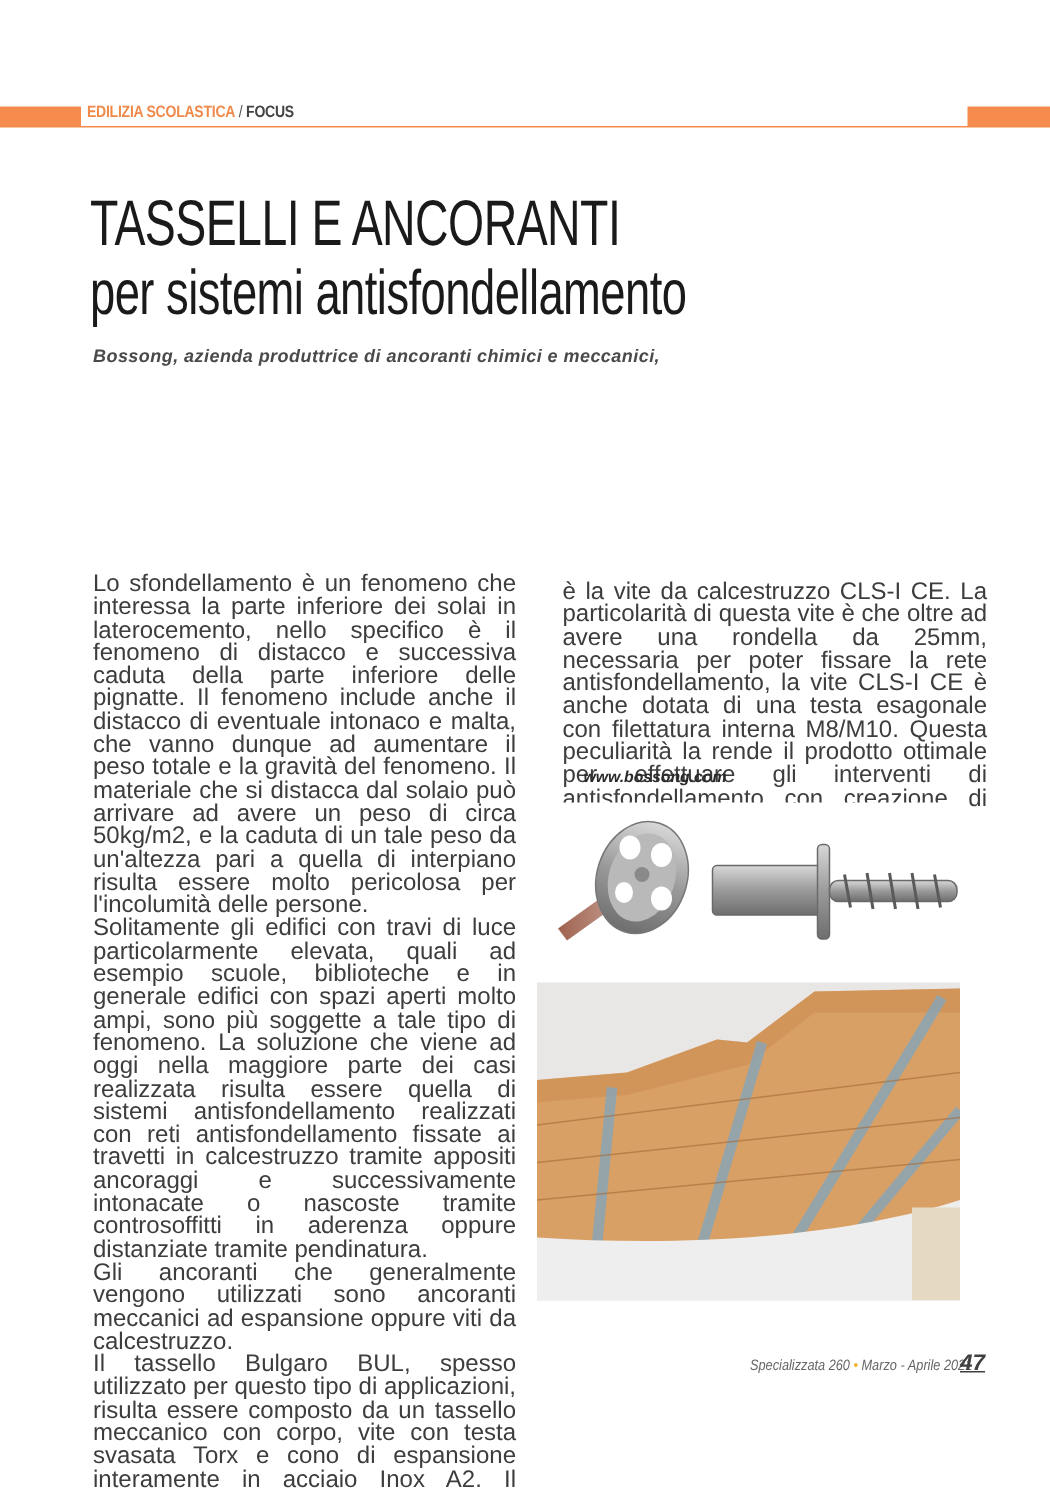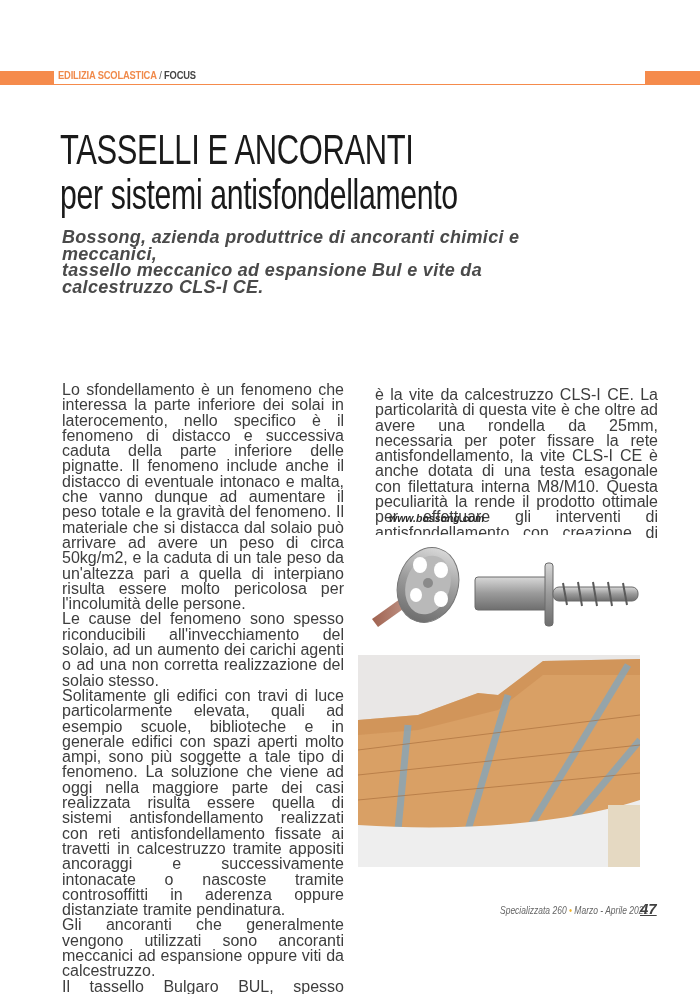--- a/index.html
+++ b/index.html
@@ -7,21 +7,21 @@
   .hdr-bar-left { position:absolute; left:0; top:71px; width:54px; height:13px; background:#f58b4c; }
   .hdr-bar-right { position:absolute; left:645px; top:71px; width:55px; height:13px; background:#f58b4c; }
   .hdr-line { position:absolute; left:0; top:84px; width:700px; height:1px; background:#f58b4c; }
   .section { position:absolute; left:58px; top:69px; font-family:"Liberation Sans Narrow","Liberation Sans",sans-serif; font-size:11px; font-weight:bold; letter-spacing:-0.2px; transform:scaleX(0.85); transform-origin:left top; }
   .section .cat { color:#f08a4b; }
   .section .sep { color:#555; font-weight:normal; }
   .section .sub { color:#444; }
   .title { position:absolute; left:60px; top:128px; color:#1a1a1a; font-family:"Liberation Sans", sans-serif; transform:scaleX(0.72); transform-origin:left top; line-height:1; }
   .title .l1 { font-size:43px; white-space:nowrap; letter-spacing:-0.5px; }
   .title .l2 { font-size:42px; white-space:nowrap; margin-top:3px; letter-spacing:-0.5px; }
-  .lead { position:absolute; left:62px; top:229px; width:520px; font-size:18px; font-weight:bold; font-style:italic; color:#4a4a4a; line-height:16.5px; letter-spacing:0.3px; }
+  .lead { position:absolute; left:62px; top:229px; width:520px; font-size:12px; font-weight:bold; font-style:italic; color:#4a4a4a; line-height:16.5px; letter-spacing:0.3px; }
   .col { position:absolute; font-size:16px; line-height:15.3px; color:#3d3d3d; text-align:justify; }
   .col p { margin:0; }
   .col-left { left:62px; top:382px; width:282px; }
   .col-right { left:375px; top:387px; width:283px; }
   .url { position:absolute; left:358px; top:512px; font-size:10.5px; font-weight:bold; font-style:italic; color:#2a2a2a;margin-left:31px; }
   .img-products { position:absolute; left:358px; top:535px; width:283px; height:115px; background:#fff; }
   .img-ceiling { position:absolute; left:358px; top:655px; width:282px; height:212px; overflow:hidden; background:#eceae8; }
   .footer { position:absolute; left:500px; top:905px; font-size:10px; color:#666; font-style:italic; transform:scaleX(0.85); transform-origin:left top; white-space:nowrap; }
   .footer .dot { color:#f0b429; }
   .pagenum { position:absolute; left:640px; top:900px; font-size:15px; font-weight:bold; font-style:italic; color:#404040;text-decoration:underline; }
@@ -37,26 +37,24 @@
   <span class="cat">EDILIZIA SCOLASTICA</span><span class="sep"> / </span><span class="sub">FOCUS</span>
 </div>
 
 <div class="title">
   <div class="l1">TASSELLI E ANCORANTI</div>
   <div class="l2">per sistemi antisfondellamento</div>
 </div>
 
 <div class="lead">
   <div>Bossong, azienda produttrice di ancoranti chimici e meccanici,</div>
-  <div>tassello meccanico ad espansione Bul e vite da calcestruzzo CLS-I CE.</div>
 </div>
 
 <div class="col col-left">
   <p>Lo sfondellamento è un fenomeno che interessa la parte inferiore dei solai in laterocemento, nello specifico è il fenomeno di distacco e successiva caduta della parte inferiore delle pignatte. Il fenomeno include anche il distacco di eventuale intonaco e malta, che vanno dunque ad aumentare il peso totale e la gravità del fenomeno. Il materiale che si distacca dal solaio può arrivare ad avere un peso di circa 50kg/m2, e la caduta di un tale peso da un'altezza pari a quella di interpiano risulta essere molto pericolosa per l'incolumità delle persone.</p>
-  <p>Le cause del fenomeno sono spesso riconducibili all'invecchiamento del solaio, ad un aumento dei carichi agenti o ad una non corretta realizzazione del solaio stesso.</p>
   <p>Solitamente gli edifici con travi di luce particolarmente elevata, quali ad esempio scuole, biblioteche e in generale edifici con spazi aperti molto ampi, sono più soggette a tale tipo di fenomeno. La soluzione che viene ad oggi nella maggiore parte dei casi realizzata risulta essere quella di sistemi antisfondellamento realizzati con reti antisfondellamento fissate ai travetti in calcestruzzo tramite appositi ancoraggi e successivamente intonacate o nascoste tramite controsoffitti in aderenza oppure distanziate tramite pendinatura.</p>
   <p>Gli ancoranti che generalmente vengono utilizzati sono ancoranti meccanici ad espansione oppure viti da calcestruzzo.</p>
   <p>Il tassello Bulgaro BUL, spesso utilizzato per questo tipo di applicazioni, risulta essere composto da un tassello meccanico con corpo, vite con testa svasata Torx e cono di espansione interamente in acciaio Inox A2. Il tassello Bul è inoltre dotato di una rondella speciale di diametro 55mm per fissare in modo corretto la rete antisfondellamento. La rondella è inoltre pieghevole, in modo tale da poter essere utilizzata anche in presenza di eventuali spigoli o muri. Un secondo ancorante che viene generalmente utilizzato per questo tipo di interventi</p>
 </div>
 
 <div class="col col-right">
   <p>è la vite da calcestruzzo CLS-I CE. La particolarità di questa vite è che oltre ad avere una rondella da 25mm, necessaria per poter fissare la rete antisfondellamento, la vite CLS-I CE è anche dotata di una testa esagonale con filettatura interna M8/M10. Questa peculiarità la rende il prodotto ottimale per effettuare gli interventi di antisfondellamento con creazione di controsoffitto con pendinatura.</p>
 </div>
 
 <div class="url">www.bossong.com</div>

